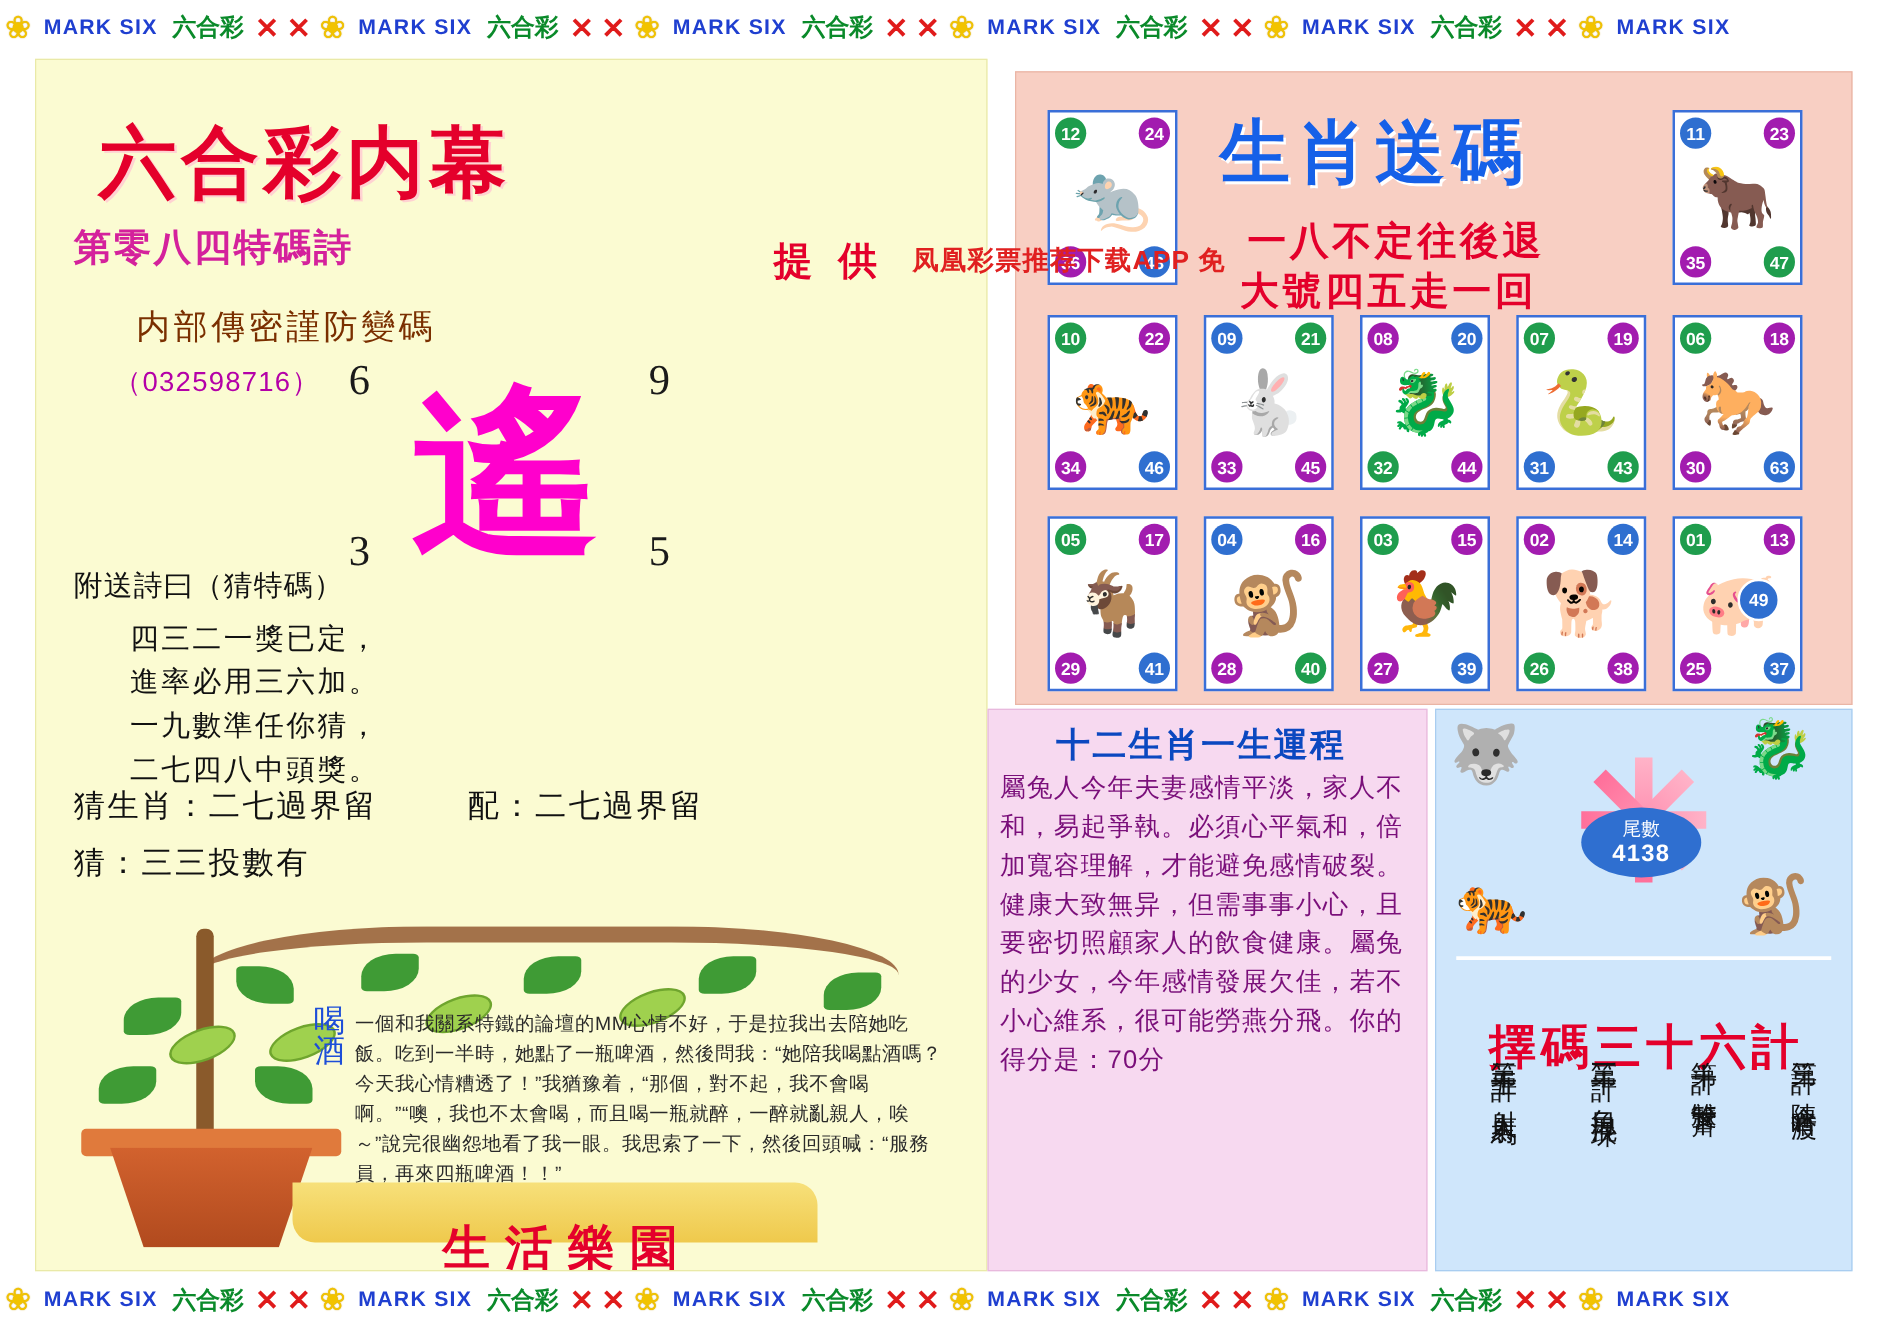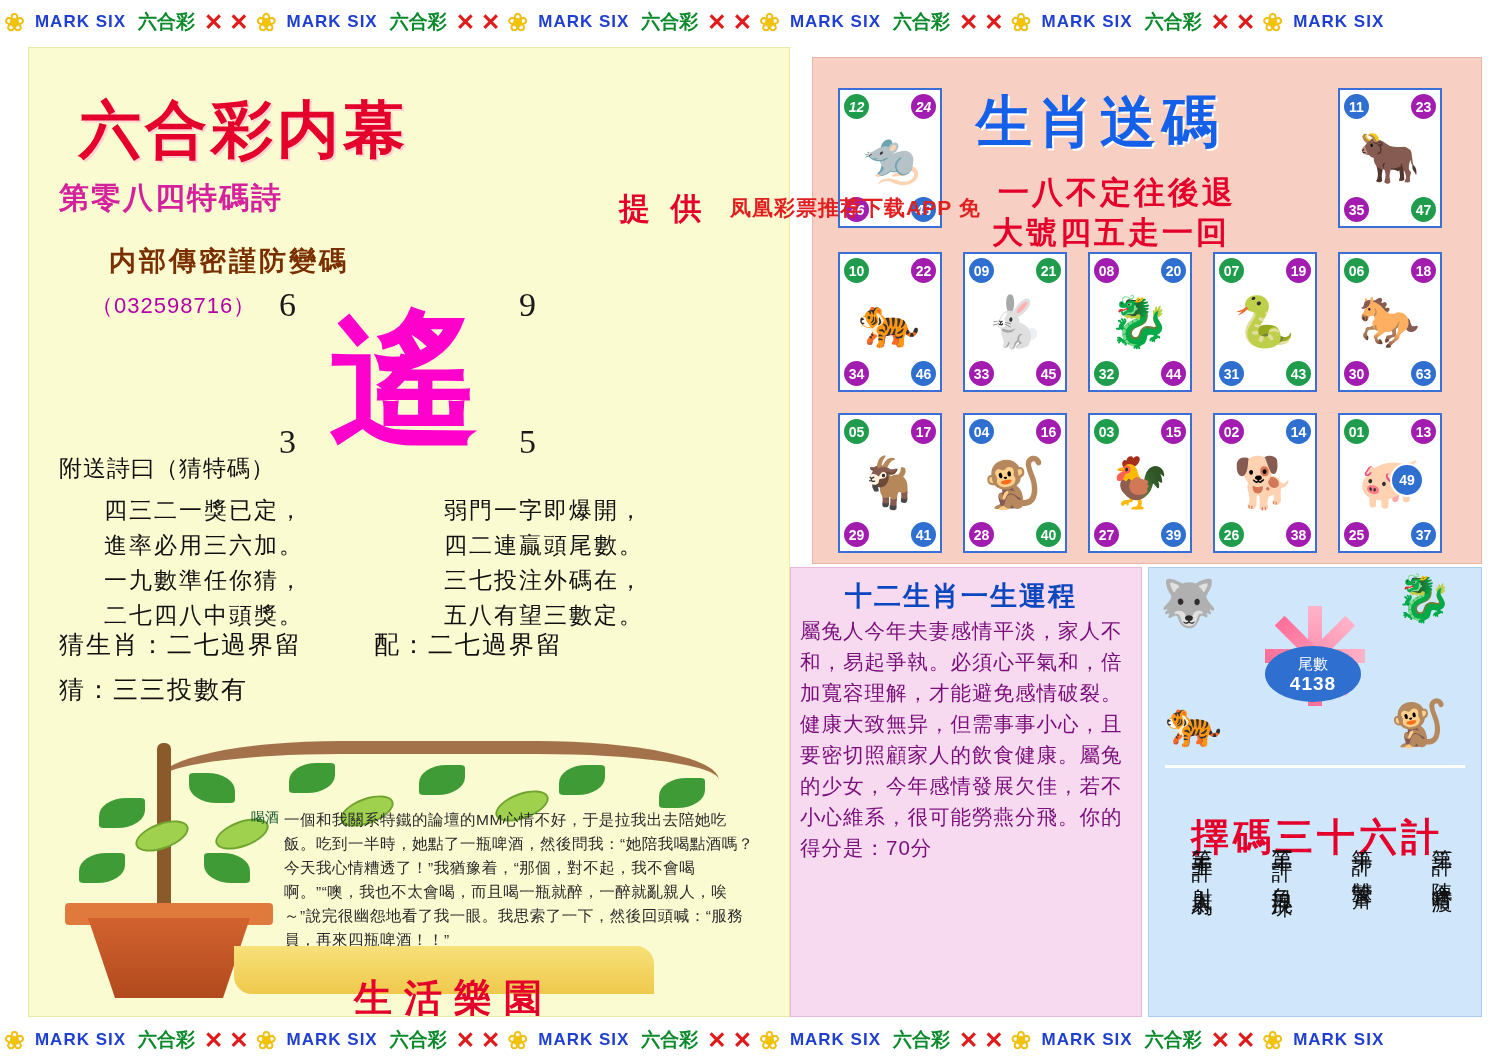--- a/index.html
+++ b/index.html
@@ -53,21 +53,21 @@
     font-size:30px;font-weight:bold;color:#d4219c;
     letter-spacing:2px;
   }
   #provide-label{
     position:absolute;left:590px;top:140px;
     font-size:31px;font-weight:bold;color:#e4002b;
     letter-spacing:6px;
   }
   #secret-line{
     position:absolute;left:80px;top:195px;
-    font-size:27px;color:#7a2f00;font-weight:bold;letter-spacing:3px;
+    font-size:27px;color:#7a2f00;font-weight:normal;letter-spacing:3px;
   }
   #code-paren{
     position:absolute;left:62px;top:243px;
     font-size:22px;color:#b400a8;letter-spacing:1px;
   }
   .big-num{
     position:absolute;font-size:34px;color:#1a1a1a;font-weight:normal;
     font-family:"Liberation Serif",serif;
   }
   #num-6{left:250px;top:238px;}
@@ -126,21 +126,21 @@
     position:absolute;width:52px;height:22px;background:#9fd14e;
     border-radius:50%;transform:rotate(-20deg);
     border:2px solid #6fa52e;
   }
   #story-text{
     position:absolute;left:255px;top:760px;width:470px;
     font-size:15.5px;color:#2a2a2a;line-height:24px;letter-spacing:0.5px;
   }
   #drink-label{
     position:absolute;left:222px;top:757px;width:30px;
-    font-size:14px;color:#14532d;line-height:24px;
+    font-size:25px;color:#1d4ed8;line-height:24px;
   }
   #banner{
     position:absolute;left:205px;top:898px;width:420px;height:48px;
     background:linear-gradient(#f7e07a,#efc94c);
     border-radius:0 18px 0 18px;
   }
   #banner-text{
     position:absolute;left:255px;top:925px;width:340px;text-align:center;
     font-size:38px;font-weight:bold;color:#e4002b;letter-spacing:12px;
     font-family:"DejaVu Sans",sans-serif;
@@ -314,26 +314,20 @@
   <div class="big-num" id="num-5">5</div>
 
   <div id="center-glyph">遙</div>
 
   <div id="poem-label">附送詩曰（猜特碼）</div>
   <div class="poem-col" id="poem-left">
       <div>四三二一獎已定，</div>
       <div>進率必用三六加。</div>
       <div>一九數準任你猜，</div>
       <div>二七四八中頭獎。</div>
-    </div>
-  <div class="poem-col" id="poem-right">
-      <div>弱門一字即爆開，</div>
-      <div>四二連贏頭尾數。</div>
-      <div>三七投注外碼在，</div>
-      <div>五八有望三數定。</div>
     </div>
 
   <div id="guess-zodiac">猜生肖：二七過界留</div>
   <div id="pair-line">配：二七過界留</div>
   <div id="guess-line2">猜：三三投數有</div>
 
   <div id="plant">
     <div class="vine"></div>
     <div class="stem"></div>
     <div class="leaf" style="left:60px;top:95px;"></div>
@@ -357,21 +351,21 @@
   <div id="banner"></div>
   <div id="banner-text">生活樂園</div>
 </div>
 
 <div id="zodiac-panel"></div>
 <div id="zodiac-title">生肖送碼</div>
 <div class="zod-slogan" id="slogan1">一八不定往後退</div>
 <div class="zod-slogan" id="slogan2">大號四五走一回</div>
 <div id="watermark">凤凰彩票推荐下载APP 免</div>
 <div id="zodiac-cards">
-    <div class="zcard" style="left: 838px; top: 88px; font-style: italic;">
+    <div class="zcard" style="left: 838px; top: 88px;">
       <div class="ball tl green">12</div>
       <div class="ball tr red">24</div>
       <div class="ball bl red">36</div>
       <div class="ball br blue">48</div>
       <div class="animal">🐀</div>
     </div>
     <div class="zcard" style="left: 1338px; top: 88px;">
       <div class="ball tl blue">11</div>
       <div class="ball tr red">23</div>
       <div class="ball bl red">35</div>

